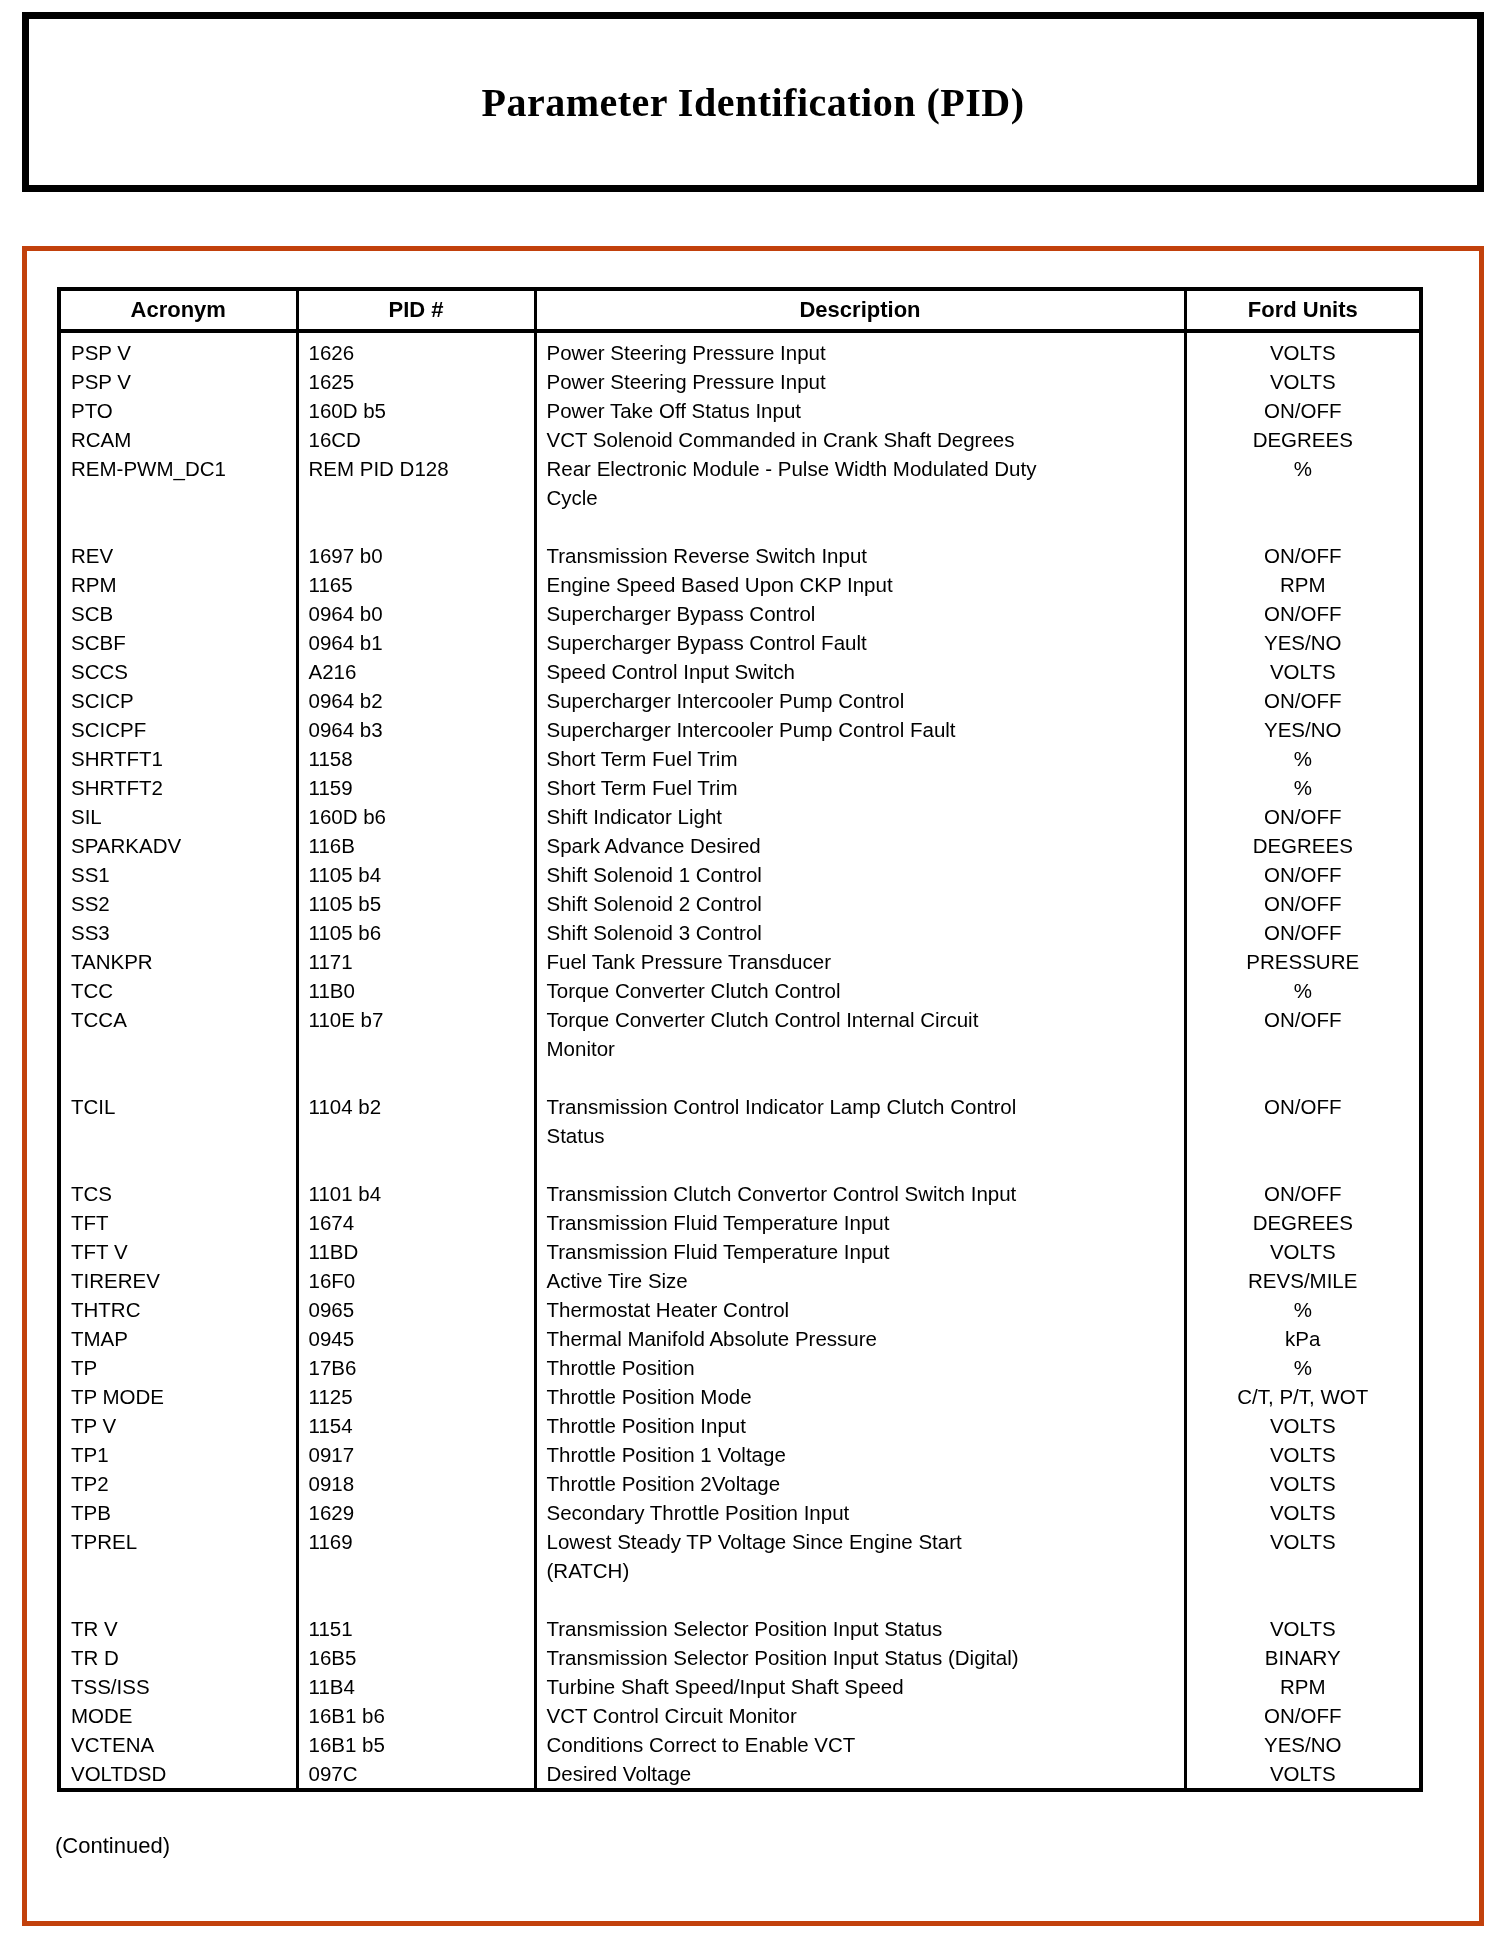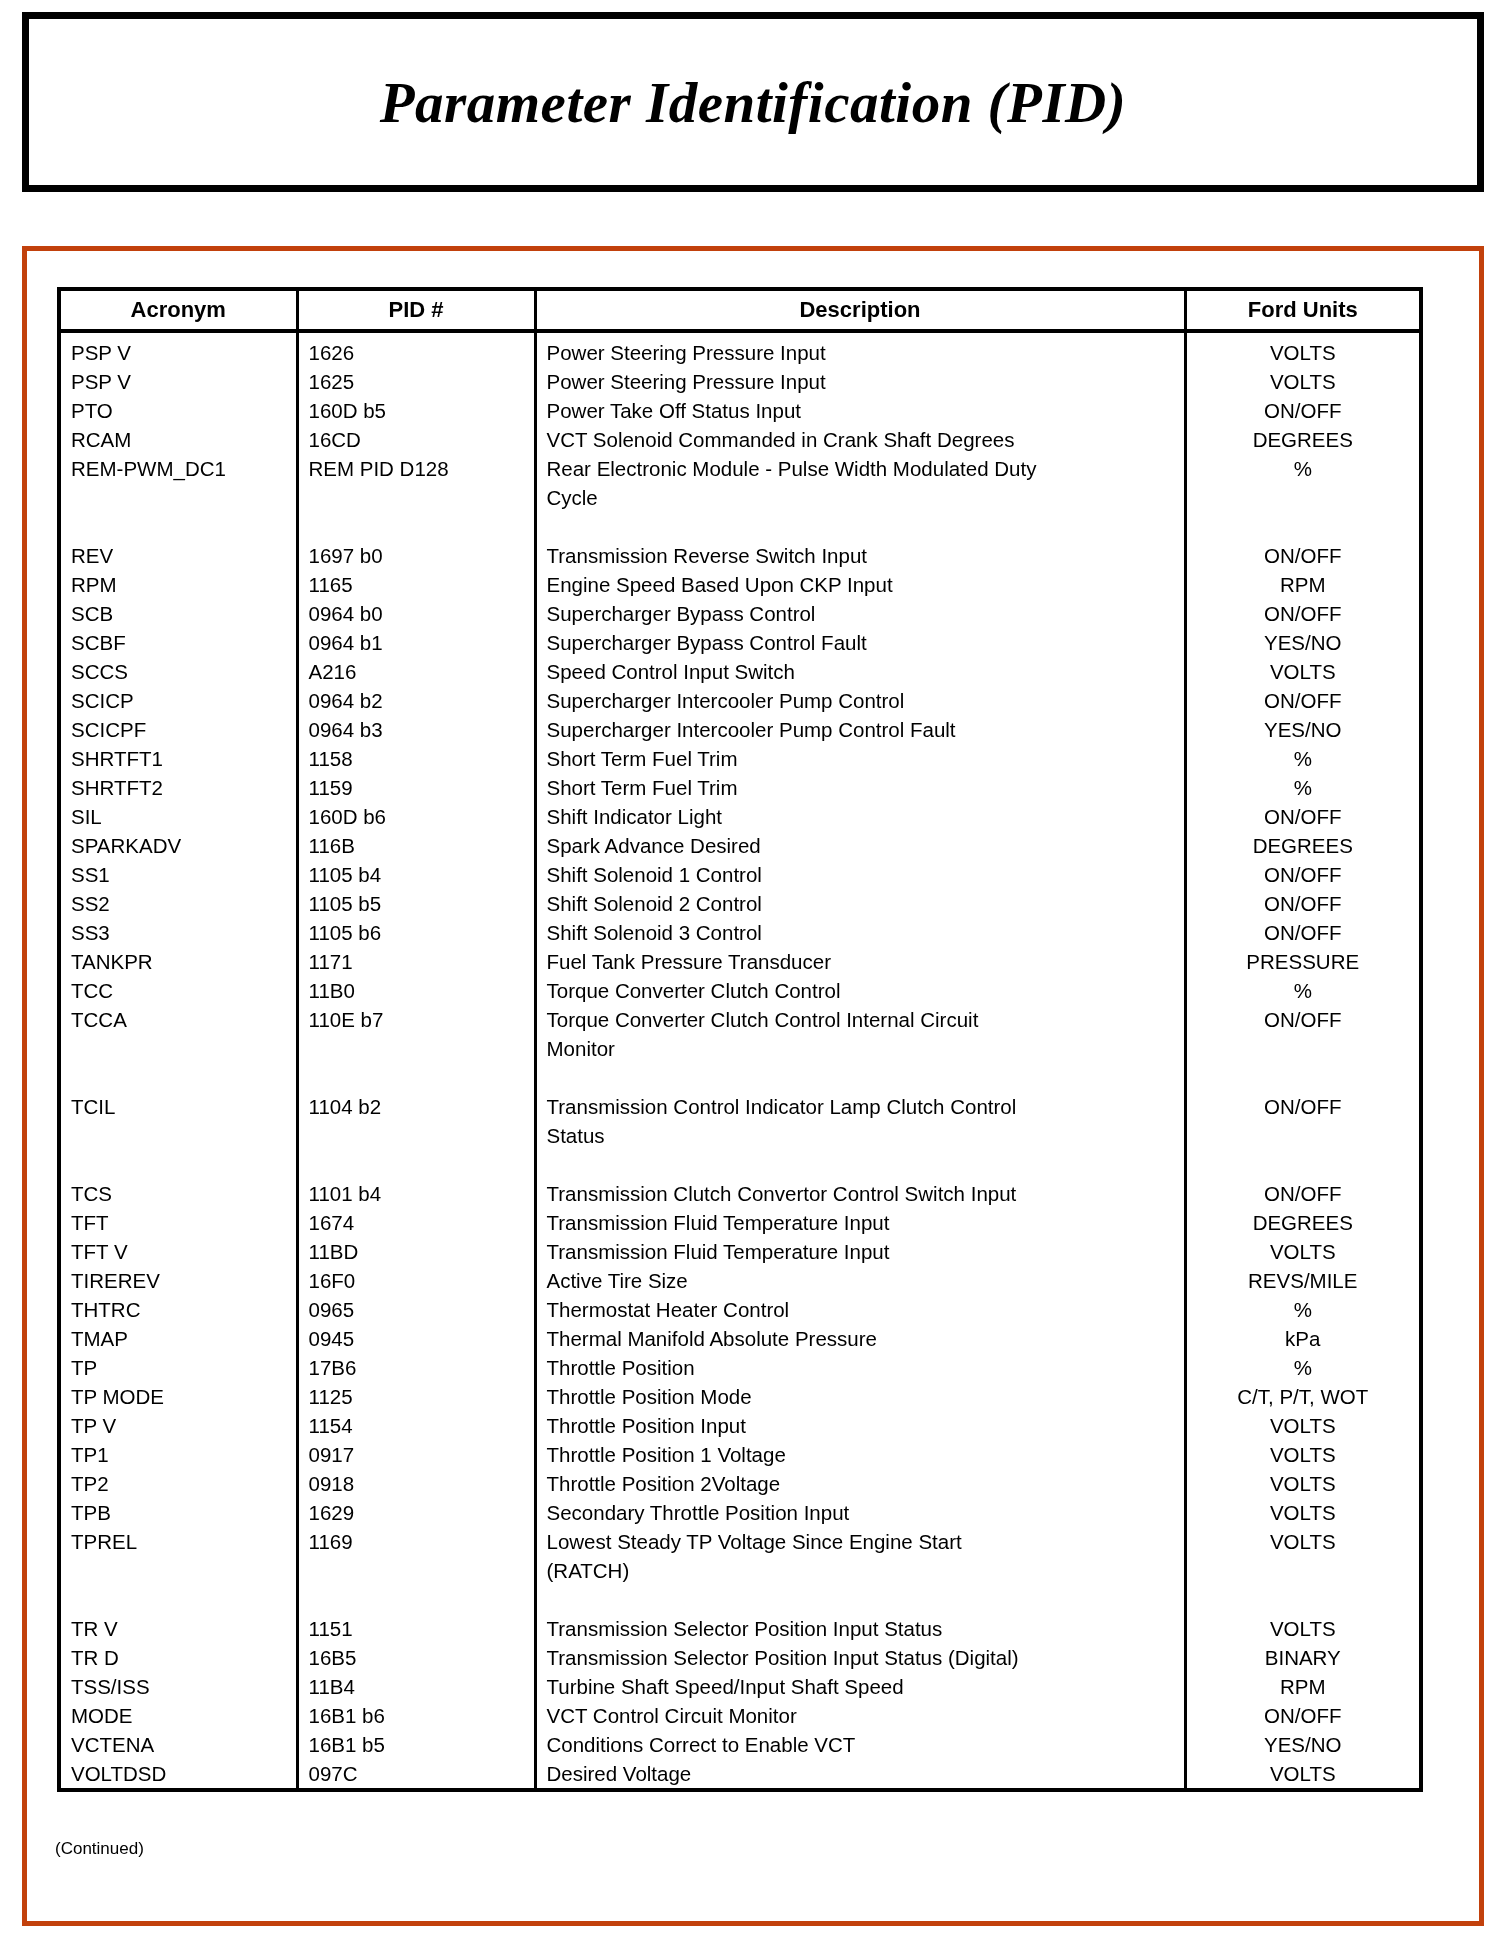--- a/index.html
+++ b/index.html
@@ -11,21 +11,21 @@
   }
   .title-box {
     position:absolute; left:22px; top:12px; right:20px; height:180px;
     border:7px solid #000;
     display:flex; align-items:center; justify-content:center;
     box-sizing:border-box;
   }
   .title {
     margin:0;
     font-family:"Liberation Serif", serif;
-    font-weight:bold; font-size:57px; letter-spacing:0.5px;font-style:italic;
+    font-weight:bold; font-size:40px; letter-spacing:0.5px;
   }
   .content-box {
     position:absolute; left:22px; top:246px; right:20px; bottom:10px;
     border:5px solid #c2410c;
     box-sizing:border-box;
   }
   table.pid-table {
     position:absolute; left:30px; top:36px;
     width:1362px;
     border-collapse:collapse; table-layout:fixed;
@@ -45,21 +45,21 @@
     border-top:none; border-bottom:none;
     font-size:20.5px; line-height:29px;
     padding:0 10px; vertical-align:top;
     white-space:pre-line; overflow:hidden;
   }
   .pid-table tbody tr:first-child td { padding-top:5px; }
   .pid-table td.units { text-align:center; white-space:normal; }
   .pid-table tr.tall td { padding-bottom:29px; }
   .continued {
     position:absolute; left:28px; bottom:62px;
-    font-size:17px;
+    font-size:22px;
   }
 </style>
 </head>
 <body>
 
 <div class="page">
 
   <div class="title-box">
     <h1 class="title">Parameter Identification (PID)</h1>
   </div>

